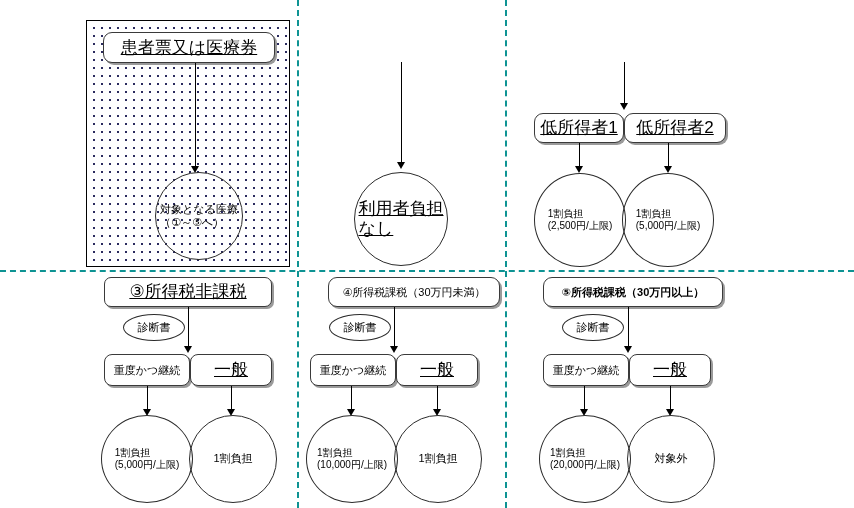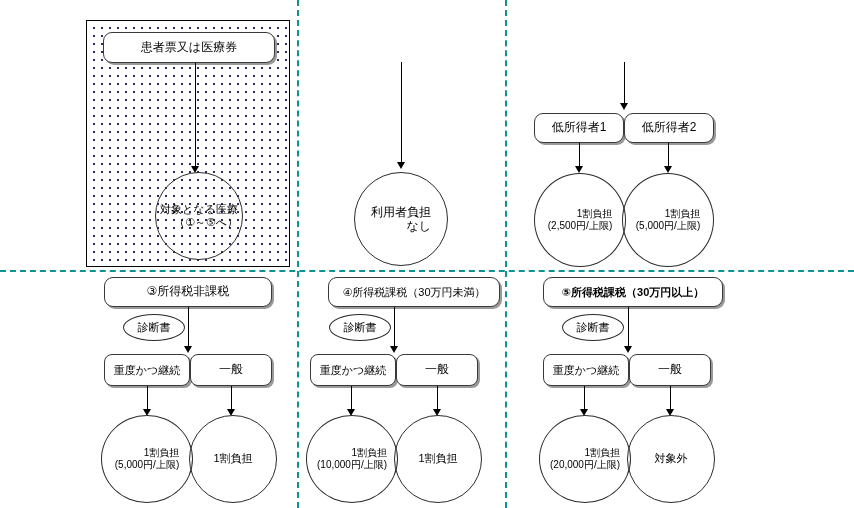--- a/index.html
+++ b/index.html
@@ -75,40 +75,40 @@
 
   .circle{
     position:absolute;
     box-sizing:border-box;
     border:1px solid #2b2b2b;
     border-radius:50%;
     background:transparent;
     display:flex;
     align-items:center;
     justify-content:center;
-    text-align:right;
+    text-align:left;
     line-height:1.2;
     white-space:nowrap;
   }
 
   
   .vline{
     position:absolute;
     width:0;
     border-left:1px solid #000;
   }
   .arrowhead{
     position:absolute;
     width:0;height:0;
     border-left:4px solid transparent;
     border-right:4px solid transparent;
     border-top:7px solid #000;
   }
 
-  .t12{font-size:12px;}
+  .t12{font-size:17px;text-decoration:underline;}
   .t11{font-size:11px;}
   .t10{font-size:10px;}
 
   .two-line{display:flex;flex-direction:column;}
 </style>
 </head>
 <body>
 
 <div id="canvas">
 
@@ -140,41 +140,41 @@
       <span>利用者負担</span>
       <span>なし</span>
     </span>
   </div>
 
 
   <div class="vline" style="left:624px;top:62px;height:44px;"></div>
   <div class="arrowhead" style="left:620px;top:103px;"></div>
 
   <div class="rbox t12" style="left:534px;top:113px;width:90px;height:30px;">低所得者1</div>
-  <div class="rbox t12" style="left:624px;top:113px;width:90px;height:30px;">低所得者2</div>
+  <div class="rbox t12" style="left:624px;top:113px;width:102px;height:30px;">低所得者2</div>
 
   <div class="vline" style="left:579px;top:143px;height:26px;"></div>
   <div class="arrowhead" style="left:575px;top:166px;"></div>
   <div class="vline" style="left:668px;top:143px;height:26px;"></div>
   <div class="arrowhead" style="left:664px;top:166px;"></div>
 
   <div class="circle t10" style="left:534px;top:173px;width:92px;height:94px;">
     <span class="two-line">
       <span>1割負担</span>
       <span>(2,500円/上限)</span>
     </span>
   </div>
   <div class="circle t10" style="left:622px;top:173px;width:92px;height:94px;">
     <span class="two-line">
       <span>1割負担</span>
       <span>(5,000円/上限)</span>
     </span>
   </div>
 
-  <div class="rbox t12" style="left:104px;top:277px;width:168px;height:30px;">③所得税非課税</div>
+  <div class="rbox t12" style="left:104px;top:277px;width:168px;height:30px;border-radius:7px;">③所得税非課税</div>
 
   <div class="vline" style="left:188px;top:307px;height:42px;"></div>
   <div class="arrowhead" style="left:184px;top:346px;"></div>
 
   <div class="ellipse t11" style="left:123px;top:314px;width:62px;height:27px;">診断書</div>
 
   <div class="rbox flat t11" style="left:104px;top:354px;width:86px;height:32px;">重度かつ継続</div>
   <div class="rbox flat t12" style="left:190px;top:354px;width:82px;height:32px;">一般</div>
 
   <div class="vline" style="left:147px;top:386px;height:26px;"></div>

